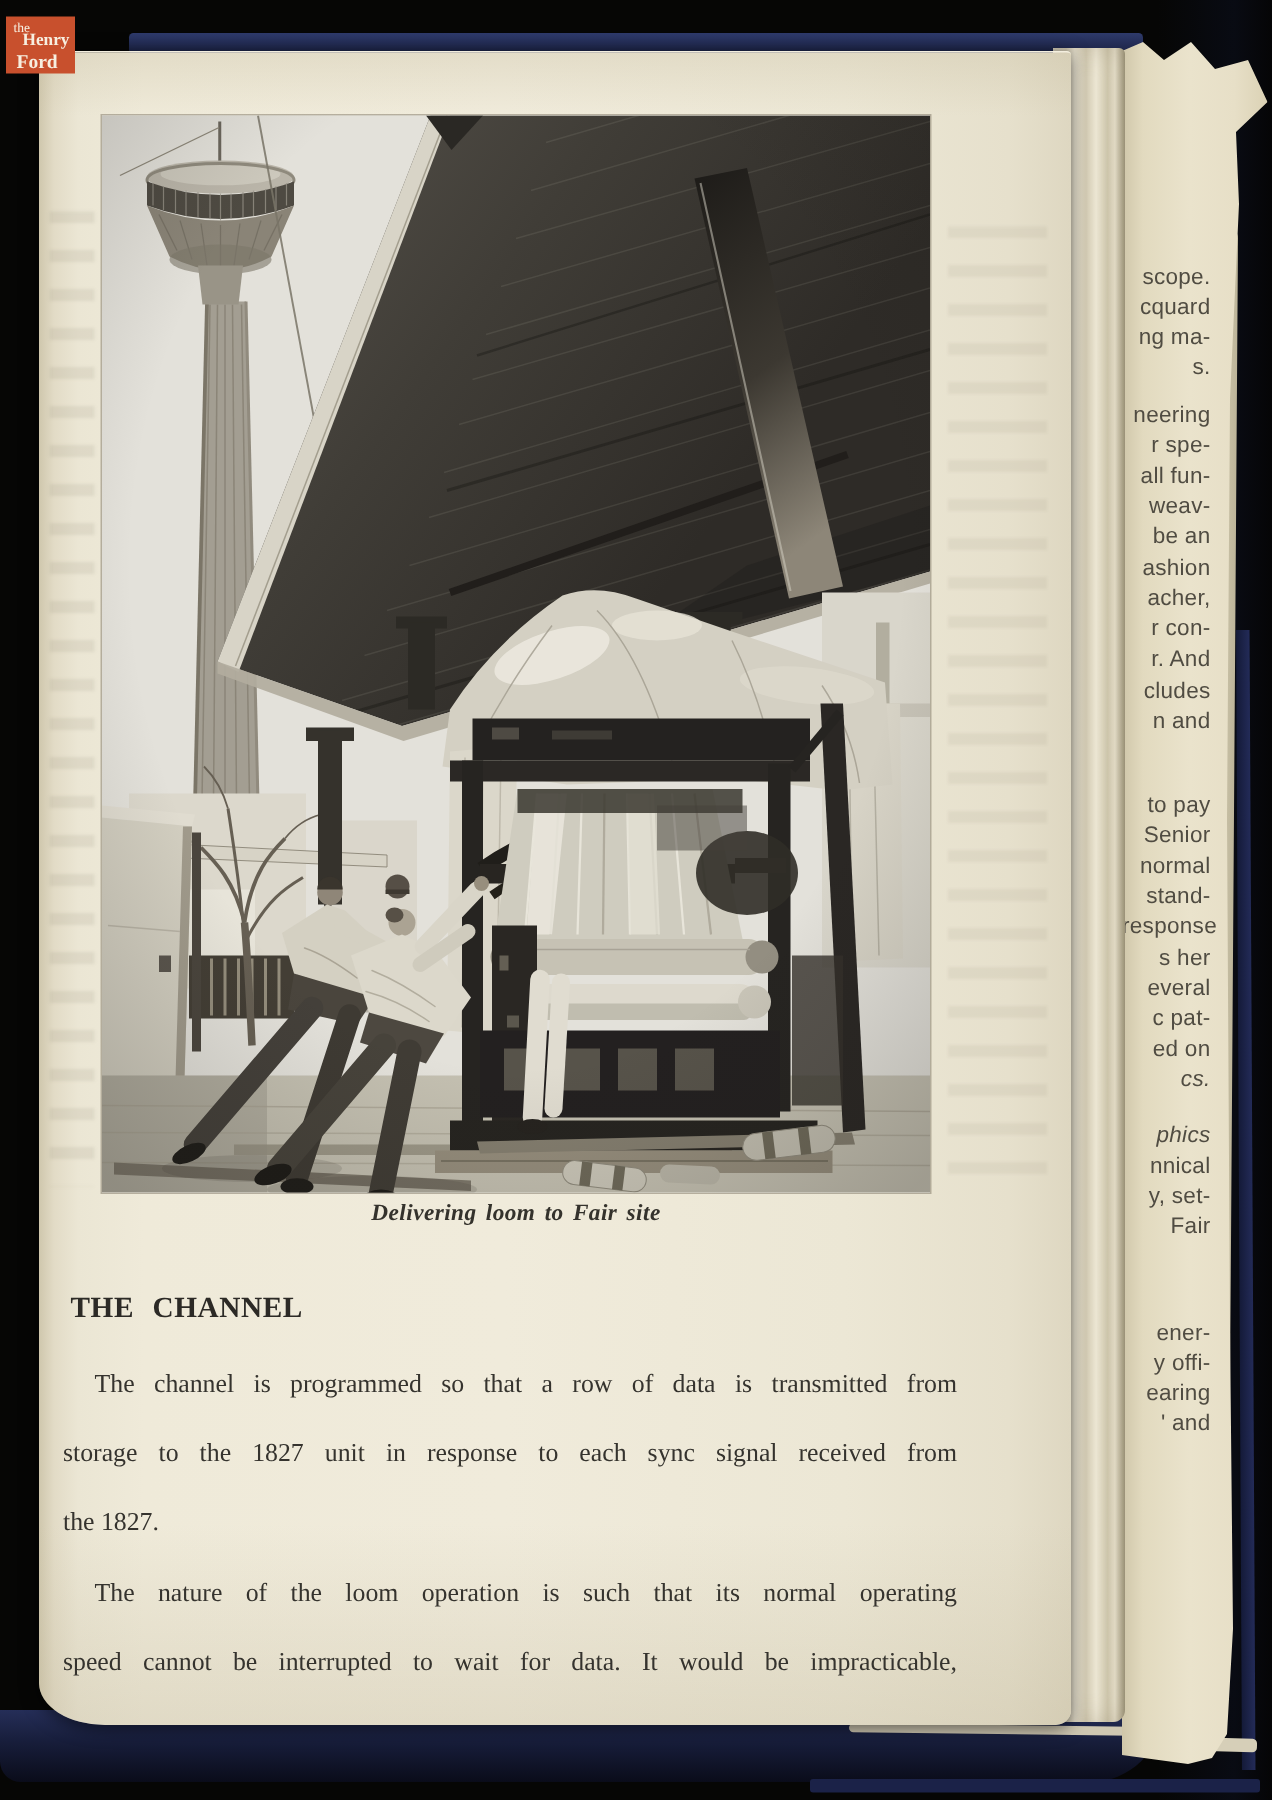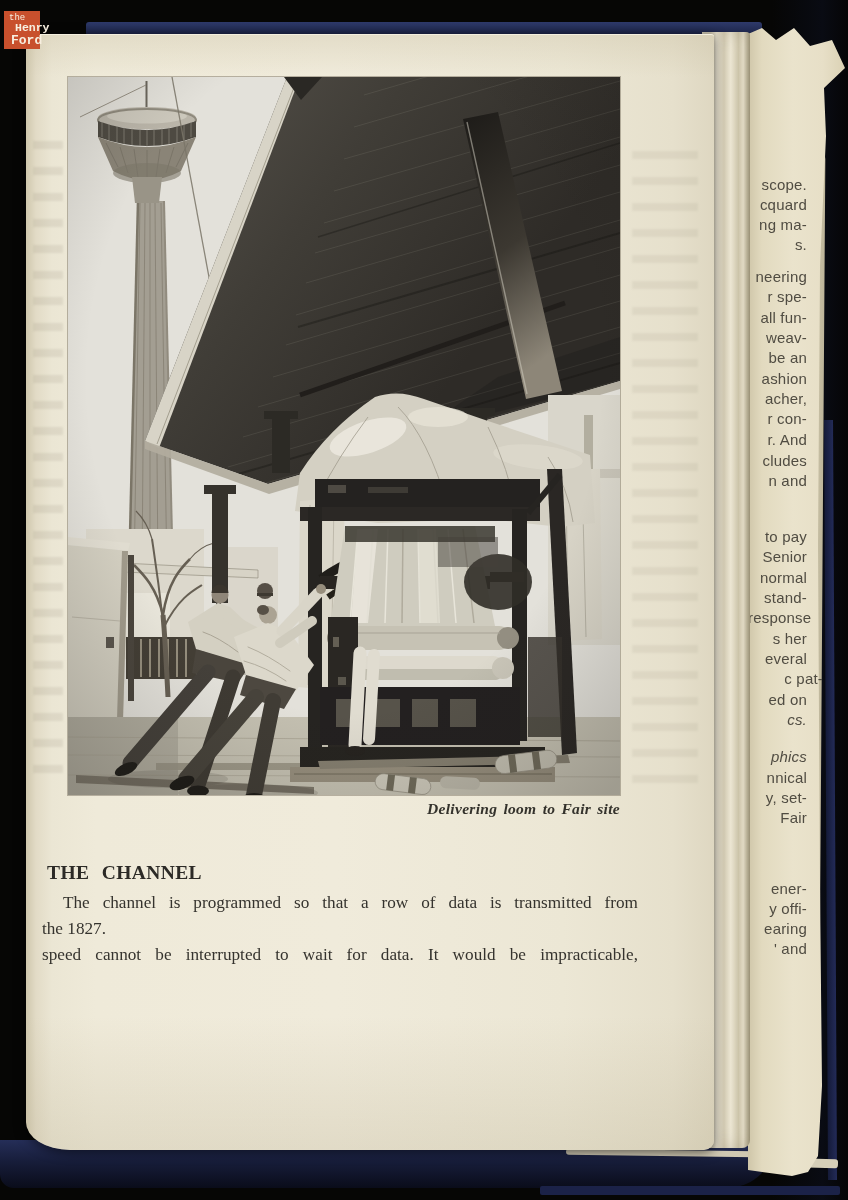--- a/index.html
+++ b/index.html
@@ -49,34 +49,34 @@
              border-top:1px solid #f4efdf;}
   .ghost{position:absolute;filter:blur(1.1px);
          background:repeating-linear-gradient(180deg,rgba(112,105,86,.11) 0 8px,rgba(112,105,86,0) 8px 26px);}
   .ghost.gl{left:7px;top:106px;width:30px;height:650px;}
   .ghost.gr{left:606px;top:116px;width:66px;height:640px;opacity:.75;}
 
   .photo{position:absolute;left:42px;top:42px;width:552px;height:718px;
          box-shadow:0 0 0 1px rgba(110,102,86,.45);background:#e3e1da;}
   .photo svg{display:block;}
 
-  .caption{position:absolute;left:42px;top:765px;width:552px;text-align:right;
+  .caption{position:absolute;left:42px;top:765px;width:552px;text-align:center;
            font-weight:bold;font-style:italic;font-size:15.5px;color:#34322c;
            letter-spacing:.3px;word-spacing:2px;}
   .heading{position:absolute;left:21px;top:827px;font-weight:bold;font-size:19.5px;
            color:#2c2a26;letter-spacing:.4px;word-spacing:7px;}
   .body-text{position:absolute;left:16px;top:855px;width:596px;font-size:17.2px;
            line-height:26.2px;color:#35332e;}
-  .bline{text-align:justify;text-align-last:justify;}
+  .bline{text-align:justify;text-align-last:justify;margin-top:20px;}
   .bline.end{text-align:left;text-align-last:left;}
   .bline.indent{text-indent:21px;}
 
   
-  .logo{position:absolute;left:4px;top:11px;width:36px;height:38px;z-index:10;
-        background:#c8502d;font-family:Liberation Mono, monospace;color:#f7efe0;}
+  .logo{position:absolute;left:4px;top:11px;width:46px;height:38px;z-index:10;
+        background:#c8502d;font-family:Liberation Serif, serif;color:#f7efe0;}
   .logo span{position:absolute;line-height:1;}
   .logo .the{left:5px;top:3px;font-size:9px;font-weight:400;}
   .logo .henry{left:11px;top:11px;font-size:11.5px;font-weight:bold;}
   .logo .ford{left:7px;top:23px;font-size:13px;font-weight:bold;}
 </style>
 </head>
 <body>
 
 <div class="stage">
 
@@ -106,21 +106,21 @@
       <div class="frag" style="top: 431px;">r. And</div>
       <div class="frag" style="top: 452px;">cludes</div>
       <div class="frag" style="top: 472px;">n and</div>
       <div class="frag" style="top: 528px;">to pay</div>
       <div class="frag" style="top: 548px;">Senior</div>
       <div class="frag" style="top: 569px;">normal</div>
       <div class="frag" style="top: 589px;">stand-</div>
       <div class="frag" style="top: 609px;">response</div>
       <div class="frag" style="top: 630px;">s her</div>
       <div class="frag" style="top: 650px;">everal</div>
-      <div class="frag" style="top: 670px; margin-left: 16px;">c pat-</div>
+      <div class="frag" style="top: 670px;">c pat-</div>
       <div class="frag" style="top: 691px;">ed on</div>
       <div class="frag it" style="top: 711px;">cs.</div>
       <div class="frag it" style="top: 748px;">phics</div>
       <div class="frag" style="top: 769px;">nnical</div>
       <div class="frag" style="top: 789px;">y, set-</div>
       <div class="frag" style="top: 809px;">Fair</div>
       <div class="frag" style="top: 880px;">ener-</div>
       <div class="frag" style="top: 900px;">y offi-</div>
       <div class="frag" style="top: 920px;">earing</div>
       <div class="frag" style="top: 940px;">' and</div>
@@ -431,21 +431,23 @@
         </g>
 
         <rect x="0" y="0" width="552" height="718" fill="url(#vig)"></rect>
       </svg>
     </div>
 
     <div class="caption">Delivering loom to Fair site</div>
     <div class="heading">THE CHANNEL</div>
     <div class="body-text" id="bodyHost">
         <div class="bline indent">The channel is programmed so that a row of data is transmitted from</div>
+        <div class="bline">storage to the 1827 unit in response to each sync signal received from</div>
         <div class="bline end">the 1827.</div>
+        <div class="bline indent">The nature of the loom operation is such that its normal operating</div>
         <div class="bline">speed cannot be interrupted to wait for data. It would be impracticable,</div>
       </div>
   </div>
 
   <div class="logo">
     <span class="the">the</span>
     <span class="henry">Henry</span>
     <span class="ford">Ford</span>
   </div>
 

